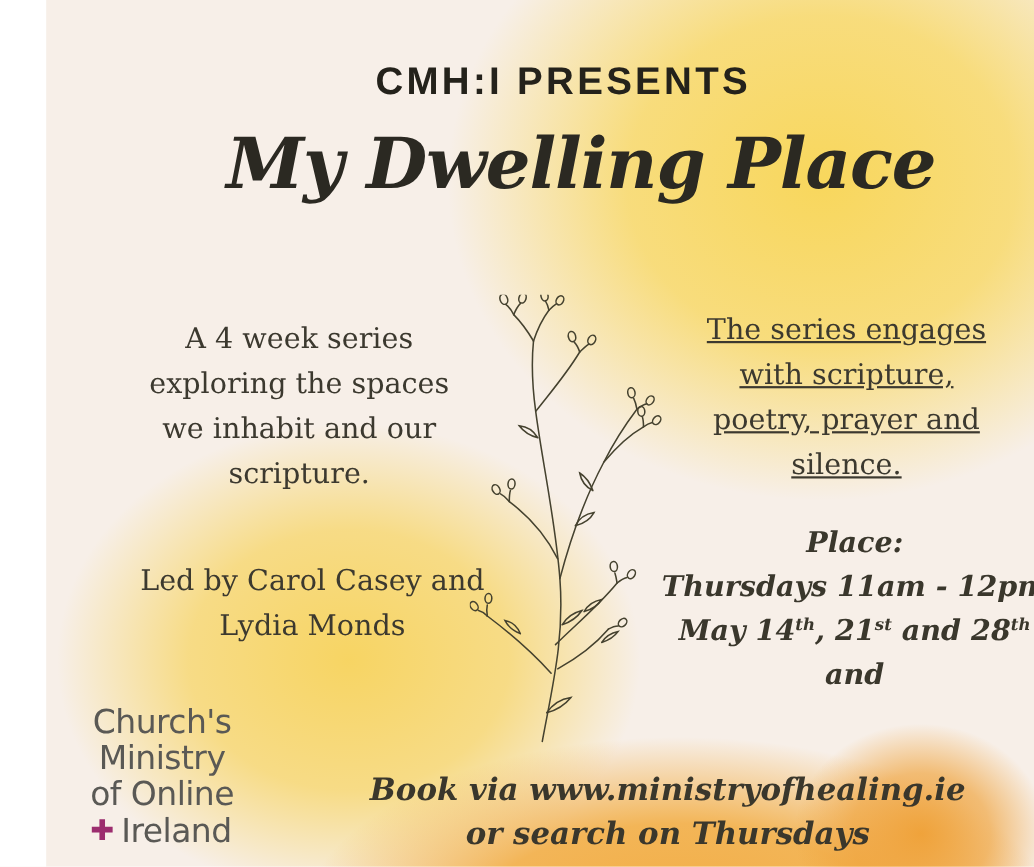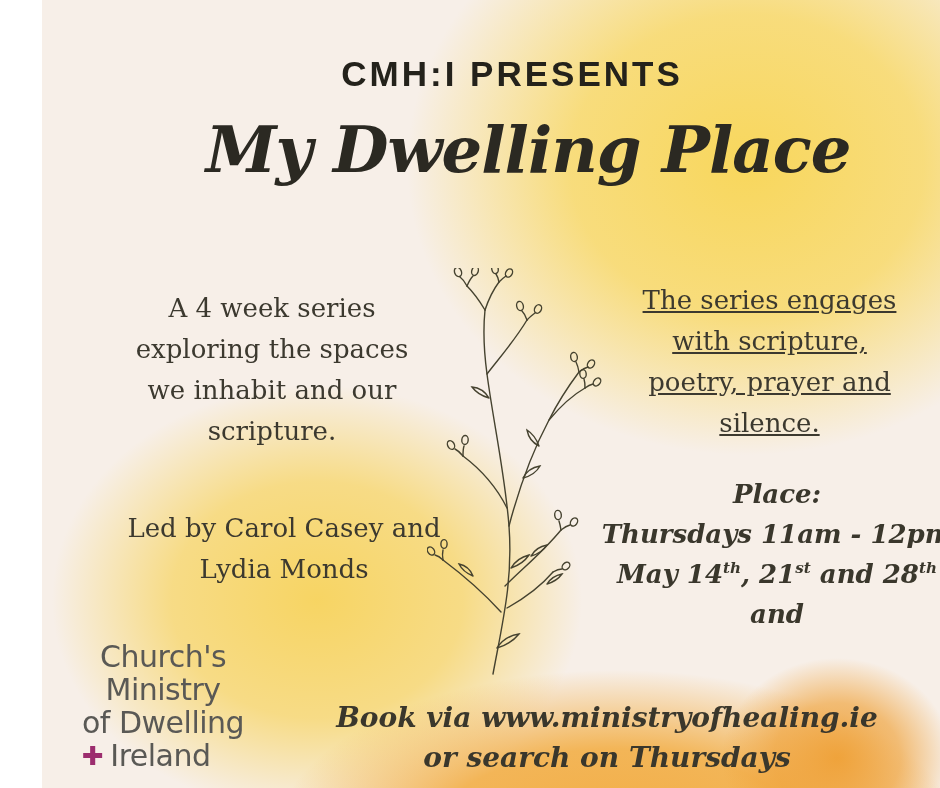--- a/index.html
+++ b/index.html
@@ -144,21 +144,21 @@
   </div>
 
   <div class="booking">
     <div>Book via www.ministryofhealing.ie</div>
     <div>or search on Thursdays</div>
   </div>
 
   <div class="logo">
     <div>Church's</div>
     <div>Ministry</div>
-    <div>of Dwelling</div>
+    <div>of Online</div>
     <div class="logo-country-row">
       <span class="cross-icon">✚</span>
       <span>Ireland</span>
     </div>
   </div>
 
   <div class="sprig">
     <svg viewBox="0 0 180 408" xmlns="http://www.w3.org/2000/svg">
 
       <path d="M66 406 C76 352 86 312 82 258 C78 206 66 152 60 106 C57 84 56 62 58 42"></path>

